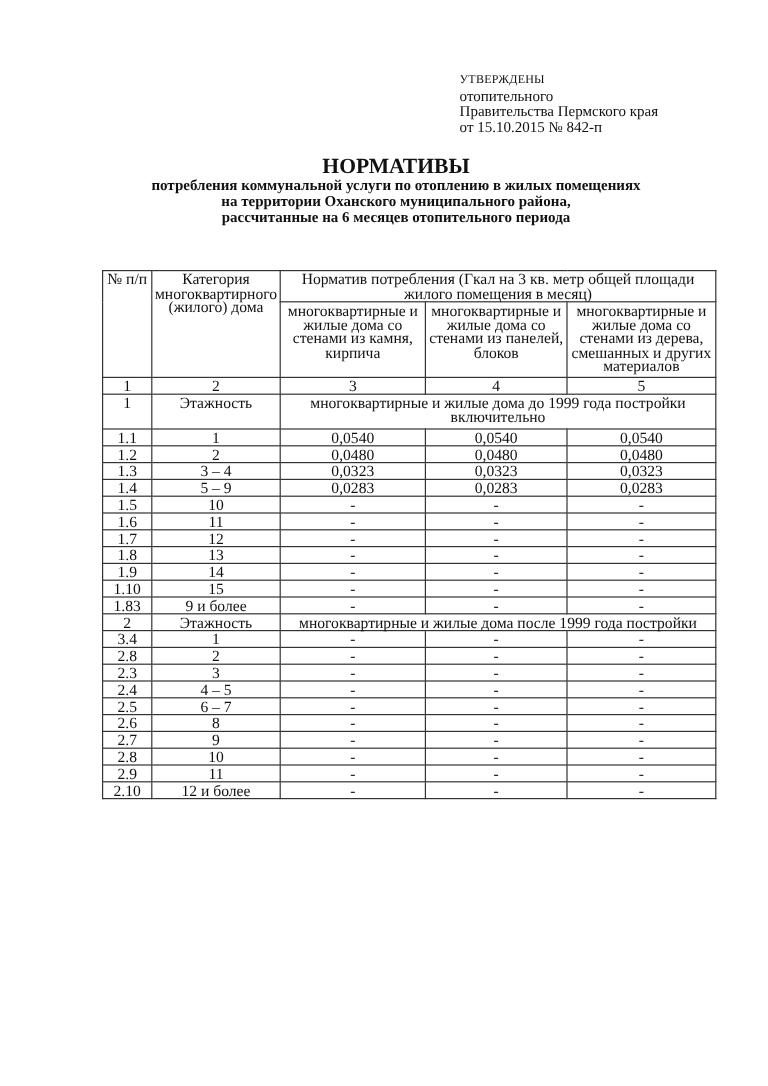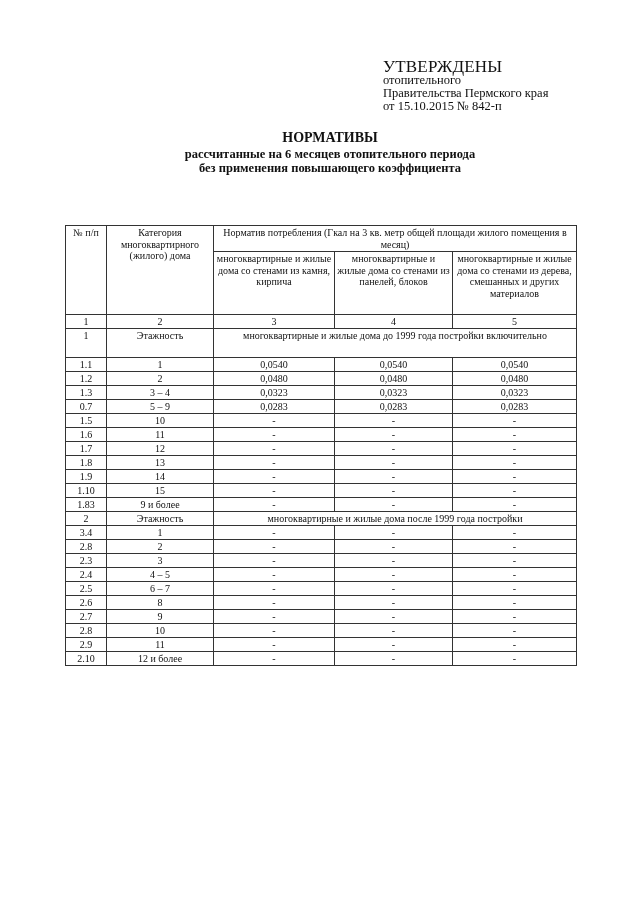--- a/index.html
+++ b/index.html
@@ -1,44 +1,45 @@
 <!DOCTYPE html>
 <html><head>
 <meta charset="utf-8">
 <style>
   html, body { margin: 0; padding: 0; background: #ffffff; }
   body { width: 640px; height: 905px; position: relative; overflow: hidden;
          font-family: "Liberation Serif", "DejaVu Serif", serif; color: #111; }
   .approved { position: absolute; left: 383px; top: 59px; font-size: 12.5px; line-height: 13px; }
-  .approved .head { font-size: 17px; line-height: 15px; letter-spacing: 0.2px; }
+  .approved .head { font-size: 10px; line-height: 15px; letter-spacing: 0.2px; }
   .title-block { position: absolute; left: 60px; width: 540px; top: 130px; text-align: center;
                  font-weight: bold; font-size: 12.5px; line-height: 13.5px; }
-  .title-block .main { font-size: 14px; line-height: 16px; margin-bottom: 2px; }
-  table.norms { position: absolute; left: 65px; top: 225px; width: 511px;
-                border-collapse: collapse; font-size: 10px; line-height: 11.5px; table-layout: fixed; }
+  .title-block .main { font-size: 18px; line-height: 16px; margin-bottom: 2px; }
+  table.norms { position: absolute; left: 85px; top: 225px; width: 511px;
+                border-collapse: collapse; font-size: 13px; line-height: 11.5px; table-layout: fixed; }
   table.norms td { border: 1px solid #333; text-align: center; vertical-align: top;
                    padding: 1px 2px 1px 2px; }
   table.norms tr.data td { height: 13px; vertical-align: middle; padding: 0 2px; }
   col.c1 { width: 41px; } col.c2 { width: 107px; } col.c3 { width: 121px; }
   col.c4 { width: 118px; } col.c5 { width: 124px; }
 </style>
 </head>
 <body>
 
 <div class="approved">
   <div class="head">УТВЕРЖДЕНЫ</div>
   <div>отопительного</div>
   <div>Правительства Пермского края</div>
   <div>от 15.10.2015 № 842-п</div>
 </div>
 
 <div class="title-block">
   <div class="main">НОРМАТИВЫ</div>
+  <div>потребления коммунальной услуги по отоплению в жилых помещениях</div>
+  <div>на территории Оханского муниципального района,</div>
   <div>рассчитанные на 6 месяцев отопительного периода</div>
-  <div>без применения повышающего коэффициента</div>
 </div>
 
 <table class="norms">
   <colgroup>
       <col class="c1">
       <col class="c2">
       <col class="c3">
       <col class="c4">
       <col class="c5">
     </colgroup>
@@ -80,21 +81,21 @@
         <td>0,0480</td>
       </tr>
       <tr class="data">
         <td>1.3</td>
         <td>3 – 4</td>
         <td>0,0323</td>
         <td>0,0323</td>
         <td>0,0323</td>
       </tr>
       <tr class="data">
-        <td>0.7</td>
+        <td>1.4</td>
         <td>5 – 9</td>
         <td>0,0283</td>
         <td>0,0283</td>
         <td>0,0283</td>
       </tr>
       <tr class="data">
         <td>1.5</td>
         <td>10</td>
         <td>-</td>
         <td>-</td>

